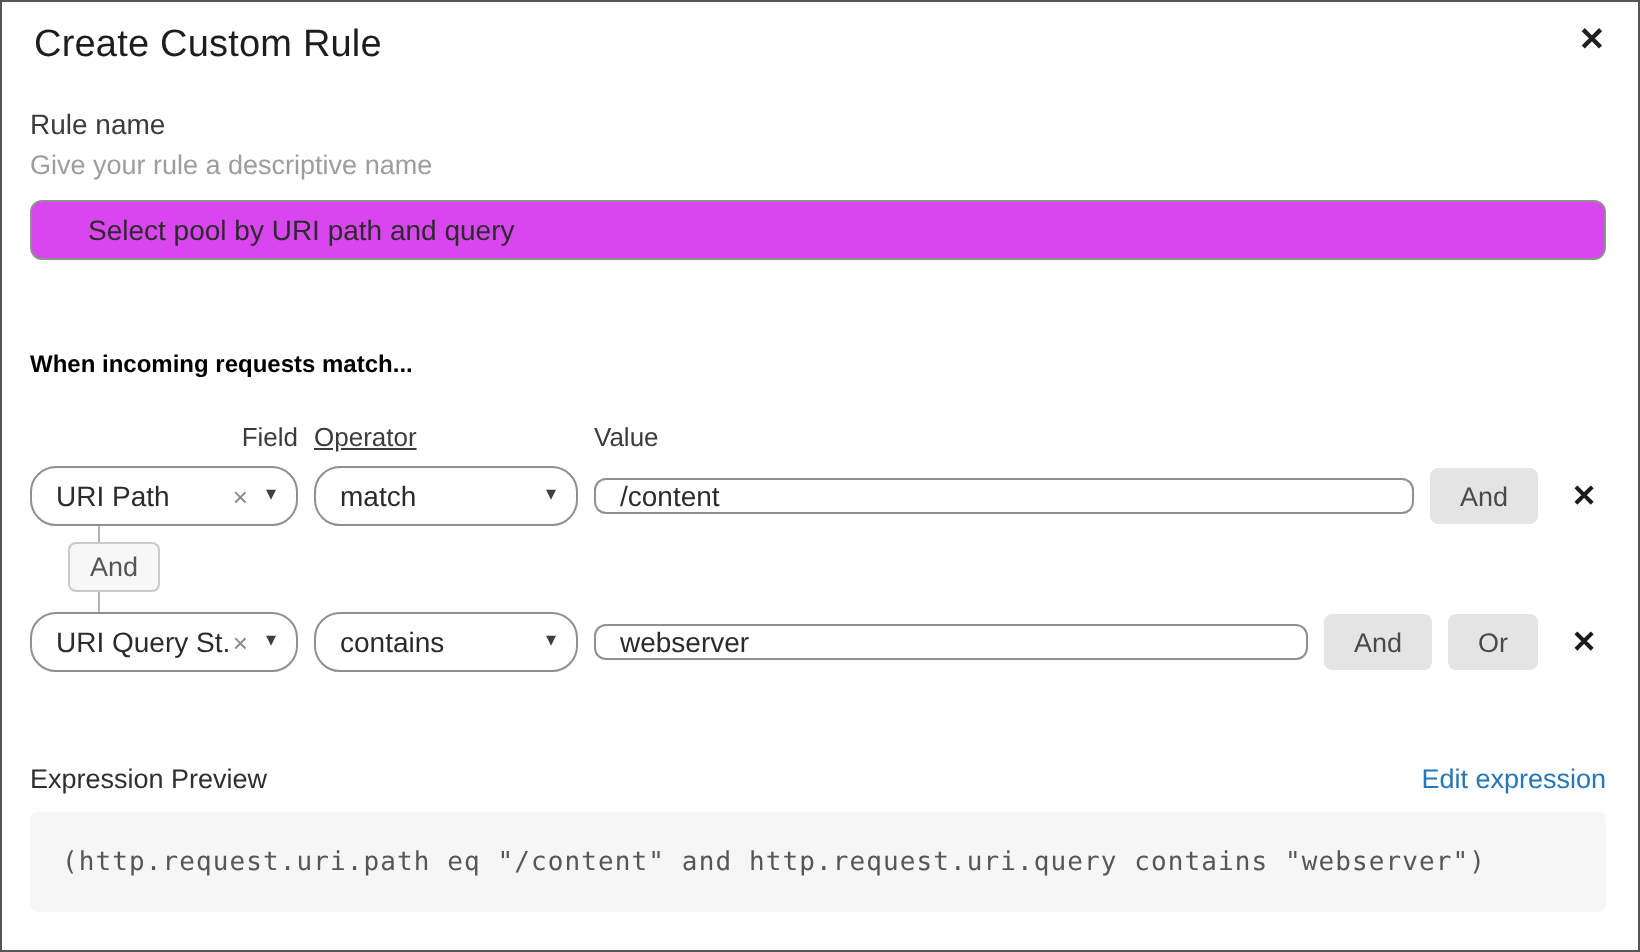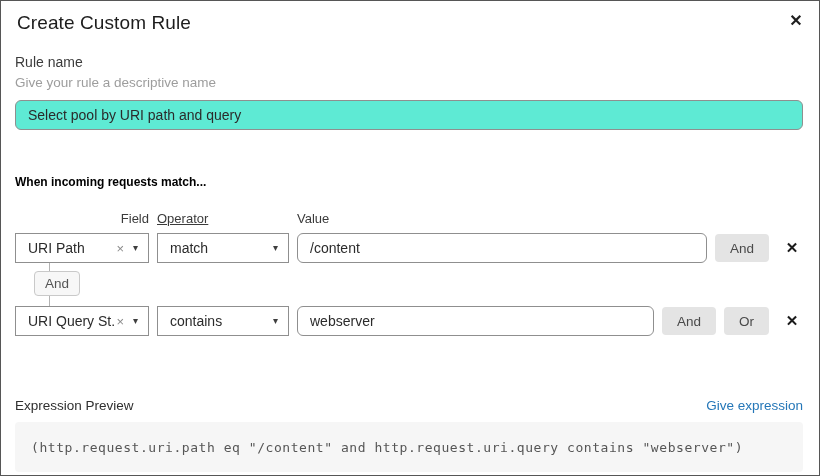--- a/index.html
+++ b/index.html
@@ -32,25 +32,25 @@
   .field-label {
     margin-top: 20px;
     font-size: 14px; color: #3b3b3b;
   }
   .helper-text {
     margin-top: 5px;
     font-size: 13.5px; color: #9d9d9d;
   }
   .text-input {
     display: block; width: 100%; height: 30px;
-    margin-top: 10px; padding: 0 12px;
+    margin-top: 10px; padding: 0 28px;
     font-family: "Liberation Sans", sans-serif;
     font-size: 14px; color: #2b2b2b;
     border: 1px solid #8f8f8f; border-radius: 6px;
-    background: #5eead4; outline: none;
+    background: #d946ef; outline: none;
   }
   .section-heading {
     margin: 45px 0 0 0;
     font-size: 12px; font-weight: 700; color: #000000;
   }
   .col-labels {
     display: flex; gap: 8px;
     margin-top: 22px;
     font-size: 13px; color: #3b3b3b;
   }
@@ -58,36 +58,36 @@
   .col-operator { width: 132px; text-decoration: underline; }
   .col-value { flex: 1; }
   .cond-row {
     display: flex; align-items: center; gap: 8px;
     margin-top: 7px;
   }
   .select-box {
     height: 30px;
     display: flex; align-items: center;
     padding: 0 10px 0 12px;
-    border: 1px solid #8f8f8f; border-radius: 0;
+    border: 1px solid #8f8f8f; border-radius: 13px;
     background: #fff; cursor: pointer;
     font-size: 14px; color: #2b2b2b;
   }
   .select-box.w-field { width: 134px; }
   .select-box.w-operator { width: 132px; }
   .select-label { flex: 1; white-space: nowrap; overflow: hidden; }
   .clear-x {
     font-size: 13px; color: #8a8a8a;
     margin-right: 9px; cursor: pointer; line-height: 1;
   }
   .chevron {
     font-size: 10px; color: #3f3f3f; line-height: 1;
   }
   .value-input {
-    flex: 1; height: 30px; margin-top: 0;
+    flex: 1; height: 18px; margin-top: 0;
     padding: 0 12px;
     font-family: "Liberation Sans", sans-serif;
     font-size: 14px; color: #2b2b2b;
     border: 1px solid #8f8f8f; border-radius: 6px;
     background: #fff; outline: none;
   }
   .logic-btn {
     height: 28px; padding: 0 15px;
     border: none; border-radius: 4px;
     background: #e4e4e4; color: #4a4a4a;
@@ -108,21 +108,21 @@
   .connector-chip {
     display: inline-block;
     padding: 4px 10px;
     border: 1px solid #c9c9c9; border-radius: 4px;
     background: #f7f7f7;
     font-size: 13.5px; color: #555;
     cursor: pointer;
   }
   .expr-header {
     display: flex; justify-content: space-between; align-items: baseline;
-    margin-top: 62px;
+    margin-top: 46px;
   }
   .expr-label { font-size: 13.5px; color: #2f2f2f; }
   .expr-link {
     font-size: 13.5px; color: #2577b8;
     text-decoration: none; cursor: pointer;
   }
   .expr-code {
     margin-top: 9px; height: 50px;
     display: flex; align-items: center;
     padding: 0 16px;
@@ -185,17 +185,17 @@
       <span class="chevron">▾</span>
     </div>
     <input class="value-input" type="text" value="webserver" style="">
     <button class="logic-btn">And</button>
     <button class="logic-btn">Or</button>
     <button class="delete-btn">✕</button>
   </div>
 
   <div class="expr-header">
     <span class="expr-label">Expression Preview</span>
-    <a class="expr-link">Give expression</a>
+    <a class="expr-link">Edit expression</a>
   </div>
   <div class="expr-code">(http.request.uri.path eq "/content" and http.request.uri.query contains "webserver")</div>
 
 </div>
 
 </body></html>

